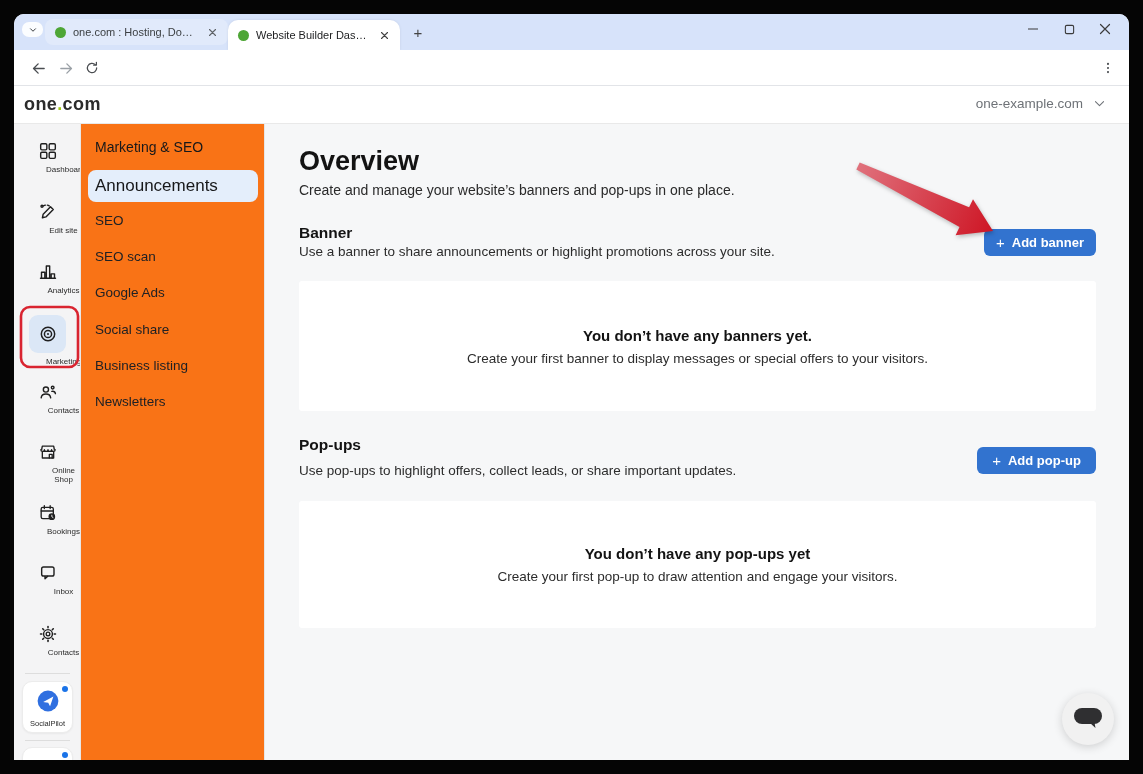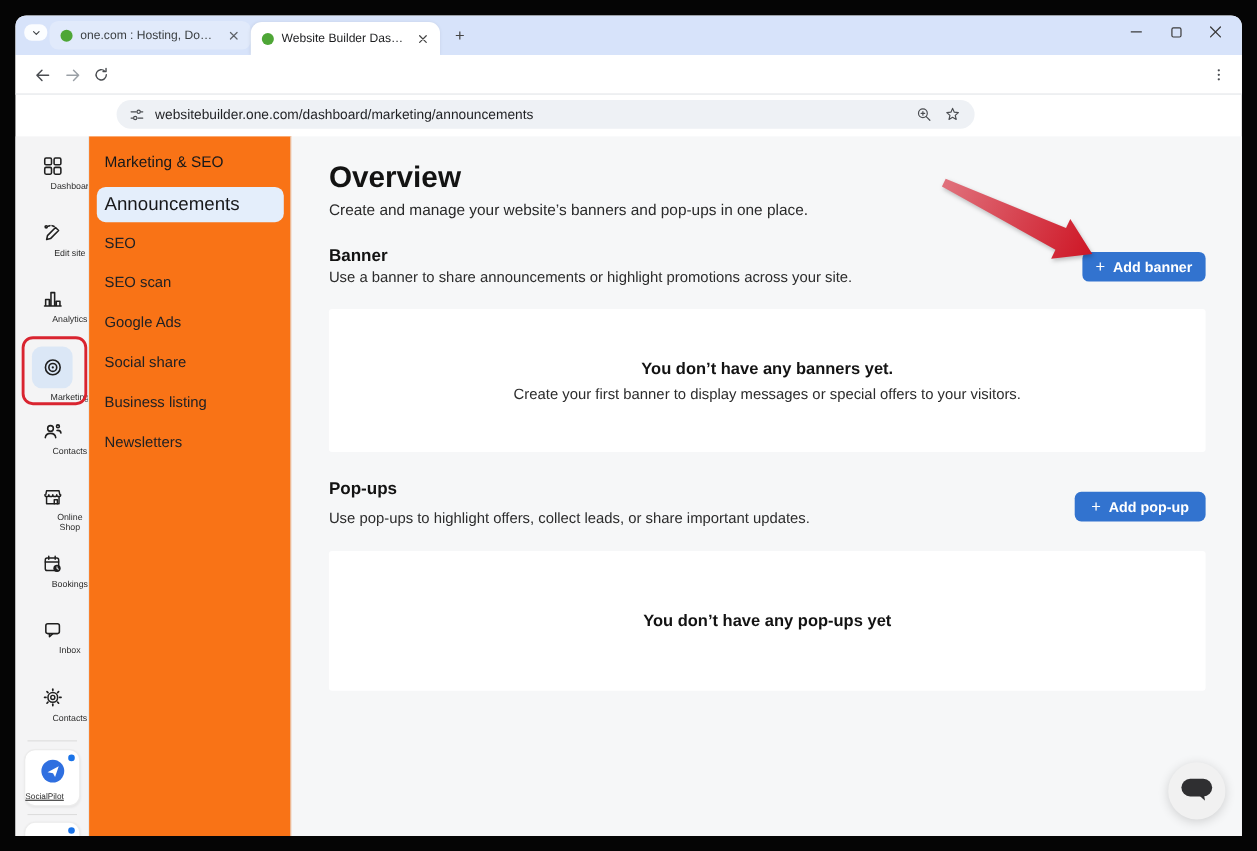--- a/index.html
+++ b/index.html
@@ -39,21 +39,21 @@
   .body { position:absolute; left:0; top:110px; width:100%; height:636px; }
 
   .iconbar { position:absolute; left:0; top:0; width:67px; height:100%; background:#f4f4f5; border-right:1px solid #e8e8e8; overflow:hidden; }
   .nav-item { position:absolute; left:0; width:67px; text-align:center; color:#1f1f1f; cursor:pointer; }
   .nav-item svg { display:block; margin:0 auto; }
   .nav-label { display:block; font-size:8px; margin-top:4px; color:#2b2b2b;padding-left:32px; }
   .mk-tile { width:37px; height:38px; margin:0 auto; background:var(--marketing-tile,#dbe7f6); border-radius:9px; display:flex; align-items:center; justify-content:center; }
   .bar-divider { position:absolute; left:11px; width:45px; border-top:1px solid #ddd; }
   .app-card { position:absolute; left:8px; width:51px; height:52px; background:#fff; border:1px solid #ececec; border-radius:10px; box-shadow:0 1px 2px rgba(0,0,0,.05); cursor:pointer; }
   .app-card .notif { position:absolute; right:4px; top:4px; width:6px; height:6px; border-radius:50%; background:#1a73e8; }
-  .app-card .app-label { position:absolute; left:0; bottom:4px; width:100%; text-align:left; font-size:7.5px; color:#2b2b2b;text-decoration:underline; }
+  .app-card .app-label { position:absolute; left:0; bottom:4px; width:100%; text-align:center; font-size:7.5px; color:#2b2b2b; }
   .app-card svg { display:block; margin:6px auto 0; }
 
   .submenu { position:absolute; left:67px; top:0; width:184px; height:100%; background:#f97316; border-right:1px solid #e6e6e6; }
   .menu-header { position:absolute; left:14px; font-size:14px; font-weight:500; color:#17181a; }
   .menu-pill { position:absolute; left:7px; width:170px; height:32px; background:var(--active-pill,#e4eefb); border-radius:8px; display:flex; align-items:center; cursor:pointer; }
   .menu-pill span { margin-left:7px; font-size:17px; color:#17181a; }
   .menu-item { position:absolute; left:14px; font-size:13.5px; color:#202124; cursor:pointer; }
 
   .content { position:absolute; left:251px; top:0; right:0; height:100%; background:#f6f7f8; }
   .pg-title { position:absolute; left:34px; top:22px; font-size:27px; font-weight:700; color:#131313; }
@@ -172,20 +172,29 @@
       <svg width="14" height="16" viewBox="0 0 24 24">
             <g fill="#4a4d51">
               <circle cx="12" cy="5" r="1.8"></circle>
               <circle cx="12" cy="12" r="1.8"></circle>
               <circle cx="12" cy="19" r="1.8"></circle>
             </g>
           </svg>
     </div>
   </div>
 
+  <div class="appheader">
+    <div class="logo"><span>one</span><span class="dot">.</span><span>com</span></div>
+    <div class="site-selector">
+      <span>one-example.com</span>
+      <svg width="15" height="15" viewBox="0 0 24 24">
+            <path d="M5.5 9l6.5 6.5L18.5 9" fill="none" stroke="#6e7277" stroke-width="1.7" stroke-linecap="round" stroke-linejoin="round"></path>
+          </svg>
+    </div>
+  </div>
 
   <div class="body">
 
     <nav class="iconbar">
       <div class="nav-item" style="top:17px">
         <svg width="20" height="20" viewBox="0 0 24 24">
               <g fill="none" stroke="#1f1f1f" stroke-width="1.7" stroke-linejoin="round">
                 <rect x="3.2" y="3.2" width="7.4" height="7.4" rx="1.5"></rect>
                 <rect x="13.4" y="3.2" width="7.4" height="7.4" rx="1.5"></rect>
                 <rect x="3.2" y="13.4" width="7.4" height="7.4" rx="1.5"></rect>
@@ -344,20 +353,21 @@
 
       <h2 class="sec-h" style="top:312px">Pop-ups</h2>
       <p class="sec-d" style="top:339px">Use pop-ups to highlight offers, collect leads, or share important updates.</p>
       <button class="btn" style="left:712px; top:323px; width:119px;">
         <span class="plus">+</span>
             <span>Add pop-up</span>
       </button>
 
       <div class="empty-box" style="top:377px; height:127px;">
         <div class="empty-title">You don’t have any pop-ups yet</div>
+        <div class="empty-text">Create your first pop-up to draw attention and engage your visitors.</div>
       </div>
 
       <div class="chat-fab">
         <svg width="30" height="24" viewBox="0 0 30 24">
               <rect x="1" y="1" width="28" height="16" rx="8" fill="#2f2f31"></rect>
               <path d="M17 16l5.5 5-1-5.5z" fill="#2f2f31"></path>
             </svg>
       </div>
     </main>
   </div>

